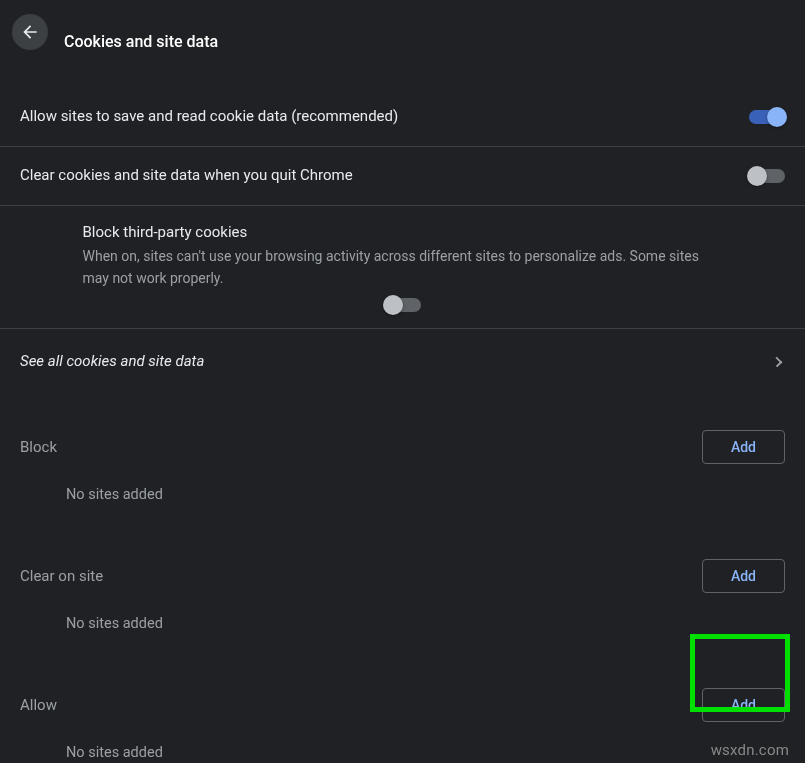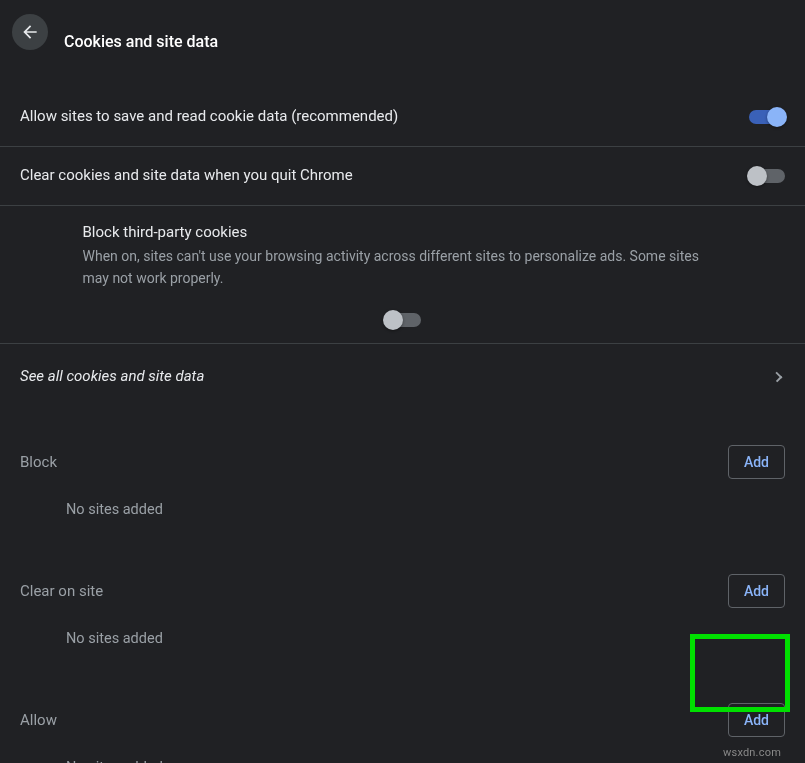--- a/index.html
+++ b/index.html
@@ -57,21 +57,21 @@
   }
   .search-input::placeholder { color: #9aa0a6; }
 
   
   .settings-group { margin-top: 28px; }
   .row {
     display: flex;
     align-items: center;
     padding: 18px 20px;
     border-bottom: 1px solid #3c4043;
-    gap: 23px;
+    gap: 8px;
   }
   .row:first-child { border-top: 1px solid transparent; }
   .row.tall { padding-top: 16px; padding-bottom: 16px; flex-direction: column; }
   .row-text { flex: 1; }
   .row-label {
     font-size: 15px;
     color: #e8eaed;
     line-height: 1.45;
   }
   .row-sub {
@@ -131,43 +131,43 @@
   .section-title {
     flex: 1;
     font-size: 15px;
     color: #9aa0a6;
   }
   .add-btn {
     background: transparent;
     color: #8ab4f8;
     border: 1px solid #5f6368;
     border-radius: 4px;
-    padding: 8px 15px;
+    padding: 8px 28px;
     font-size: 14px;
     font-weight: 500;
     cursor: pointer;
     font-family: inherit;
   }
   .empty-msg {
     padding: 4px 20px 20px 66px;
     font-size: 14.5px;
     color: #9aa0a6;
   }
 
   .highlight-box {
     position: absolute;
     border: 5px solid #00e000;
     pointer-events: none;
   }
 
   .watermark {
     position: absolute;
     bottom: 4px;
-    right: 24px;
-    font-size: 11px;
+    right: 16px;
+    font-size: 15px;
     color: #888;
     letter-spacing: .2px;
   }
 </style>
 </head>
 <body>
 
 <div class="header">
   <div class="back-btn">
     <svg viewBox="0 0 24 24">

